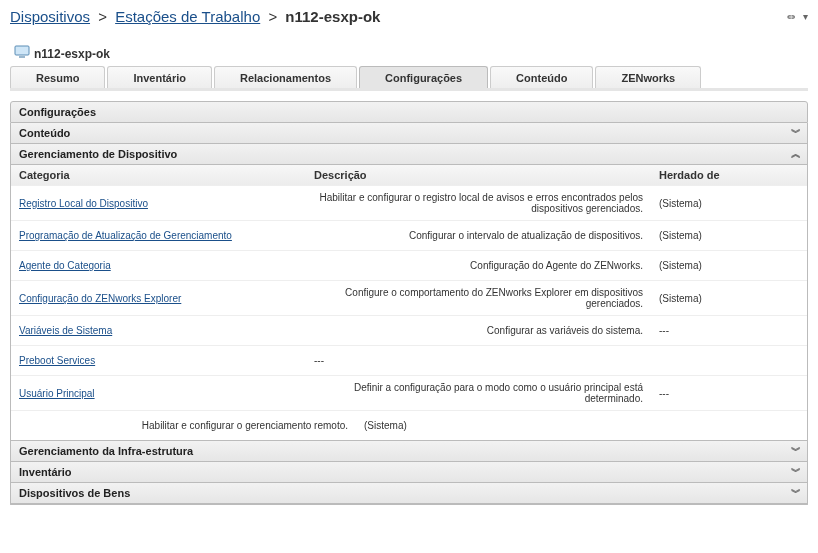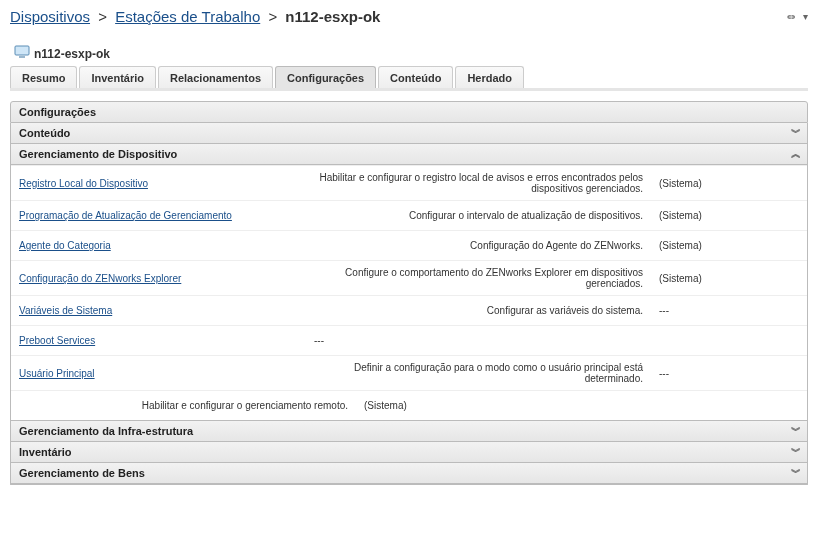--- a/index.html
+++ b/index.html
@@ -43,21 +43,21 @@
   .monitor-icon { margin-right: 4px; }
   .tabs {
     display: flex;
     border-bottom: 3px solid #e5e5e5;
     margin: 0 6px;
     position: relative;
   }
   .tab {
     border: 1px solid #ccc;
     border-bottom: none;
-    padding: 4px 11px;
+    padding: 4px 25px;
     background: linear-gradient(#f9f9f9,#eee);
     font-size: 11px;
     font-weight: bold;
     color: #333;
     cursor: pointer;
     margin-right: 2px;
     border-radius: 3px 3px 0 0;
     height: 22px;
     line-height: 14px;
   }
@@ -135,37 +135,42 @@
   </span>
   <span>n112-esxp-ok</span>
 </div>
 
 <div class="tabs">
   <div class="tab">Resumo</div>
   <div class="tab">Inventário</div>
   <div class="tab">Relacionamentos</div>
   <div class="tab active">Configurações</div>
   <div class="tab">Conteúdo</div>
-  <div class="tab">Herdado</div>
+  <div class="tab">ZENworks</div>
 </div>
 
 <div class="main">
 
   <div class="section-header top">
     <span>Configurações</span>
   </div>
   <div class="section-header">
     <span>Conteúdo</span>
     <span class="chev">︾</span>
   </div>
   <div class="section-header">
     <span>Gerenciamento de Dispositivo</span>
     <span class="chev">︽</span>
   </div>
 
+  <div class="col-headers">
+    <div class="col-cat">Categoria</div>
+    <div class="col-desc">Descrição</div>
+    <div class="col-her">Herdado de</div>
+  </div>
 
   <div class="rows">
     <div class="row">
       <div class="col-cat"><a>Registro Local do Dispositivo</a></div>
       <div class="col-desc">Habilitar e configurar o registro local de avisos e erros encontrados pelos dispositivos gerenciados.</div>
       <div class="col-her">(Sistema)</div>
     </div>
     <div class="row">
       <div class="col-cat"><a>Programação de Atualização de Gerenciamento</a></div>
       <div class="col-desc">Configurar o intervalo de atualização de dispositivos.</div>
@@ -203,17 +208,17 @@
 
   <div class="section-header">
     <span>Gerenciamento da Infra-estrutura</span>
     <span class="chev">︾</span>
   </div>
   <div class="section-header">
     <span>Inventário</span>
     <span class="chev">︾</span>
   </div>
   <div class="section-header">
-    <span>Gerenciamento de Bens</span>
+    <span>Dispositivos de Bens</span>
     <span class="chev">︾</span>
   </div>
   <div class="bottom-edge"></div>
 </div>
 
 </body></html>

